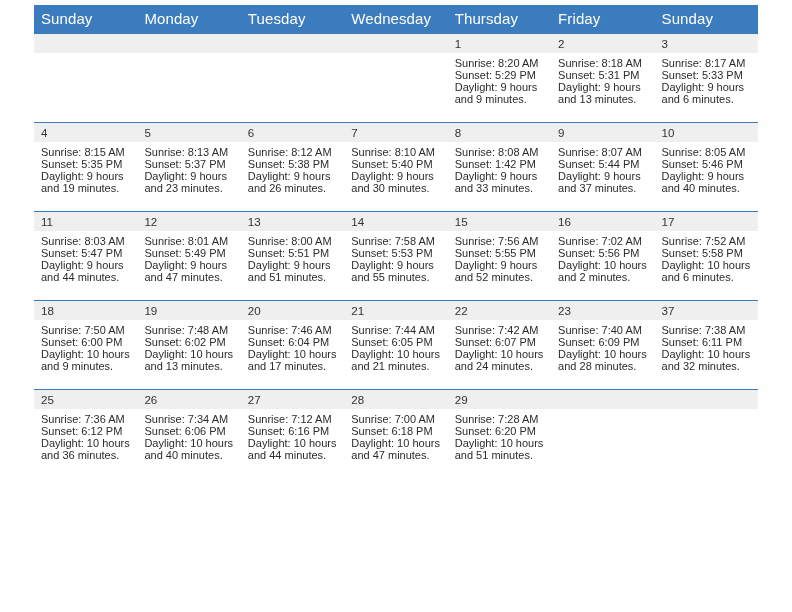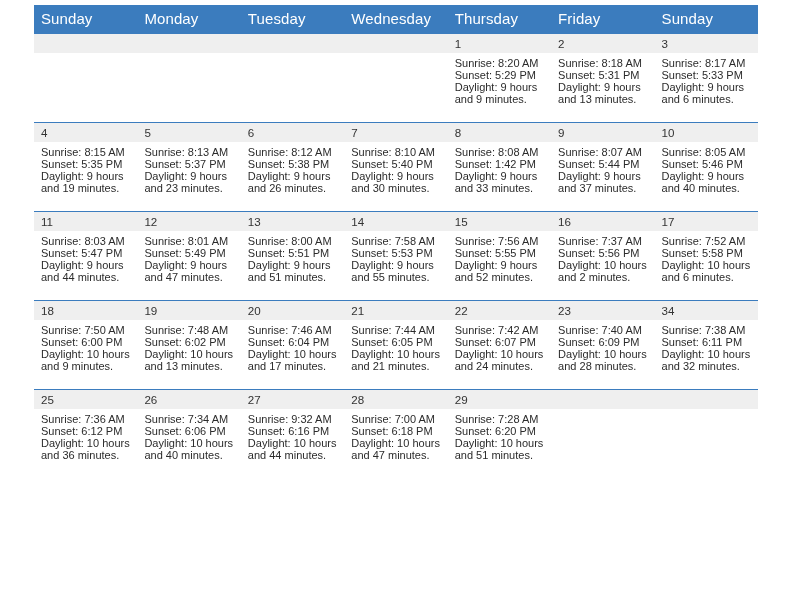--- a/index.html
+++ b/index.html
@@ -319,21 +319,21 @@
             <div class="cell-body">
               <div>Sunrise: 7:56 AM</div>
               <div>Sunset: 5:55 PM</div>
               <div>Daylight: 9 hours</div>
               <div>and 52 minutes.</div>
             </div>
           </td>
           <td class="cell">
             <div class="daynum">16</div>
             <div class="cell-body">
-              <div>Sunrise: 7:37 AM</div>
+              <div>Sunrise: 7:02 AM</div>
               <div>Sunset: 5:56 PM</div>
               <div>Daylight: 10 hours</div>
               <div>and 2 minutes.</div>
             </div>
           </td>
           <td class="cell">
             <div class="daynum">17</div>
             <div class="cell-body">
               <div>Sunrise: 7:52 AM</div>
               <div>Sunset: 5:58 PM</div>
@@ -391,21 +391,21 @@
           <td class="cell">
             <div class="daynum">23</div>
             <div class="cell-body">
               <div>Sunrise: 7:40 AM</div>
               <div>Sunset: 6:09 PM</div>
               <div>Daylight: 10 hours</div>
               <div>and 28 minutes.</div>
             </div>
           </td>
           <td class="cell">
-            <div class="daynum">34</div>
+            <div class="daynum">37</div>
             <div class="cell-body">
               <div>Sunrise: 7:38 AM</div>
               <div>Sunset: 6:11 PM</div>
               <div>Daylight: 10 hours</div>
               <div>and 32 minutes.</div>
             </div>
           </td>
         </tr>
         <tr class="week">
           <td class="cell">
@@ -422,21 +422,21 @@
             <div class="cell-body">
               <div>Sunrise: 7:34 AM</div>
               <div>Sunset: 6:06 PM</div>
               <div>Daylight: 10 hours</div>
               <div>and 40 minutes.</div>
             </div>
           </td>
           <td class="cell">
             <div class="daynum">27</div>
             <div class="cell-body">
-              <div>Sunrise: 9:32 AM</div>
+              <div>Sunrise: 7:12 AM</div>
               <div>Sunset: 6:16 PM</div>
               <div>Daylight: 10 hours</div>
               <div>and 44 minutes.</div>
             </div>
           </td>
           <td class="cell">
             <div class="daynum">28</div>
             <div class="cell-body">
               <div>Sunrise: 7:00 AM</div>
               <div>Sunset: 6:18 PM</div>

